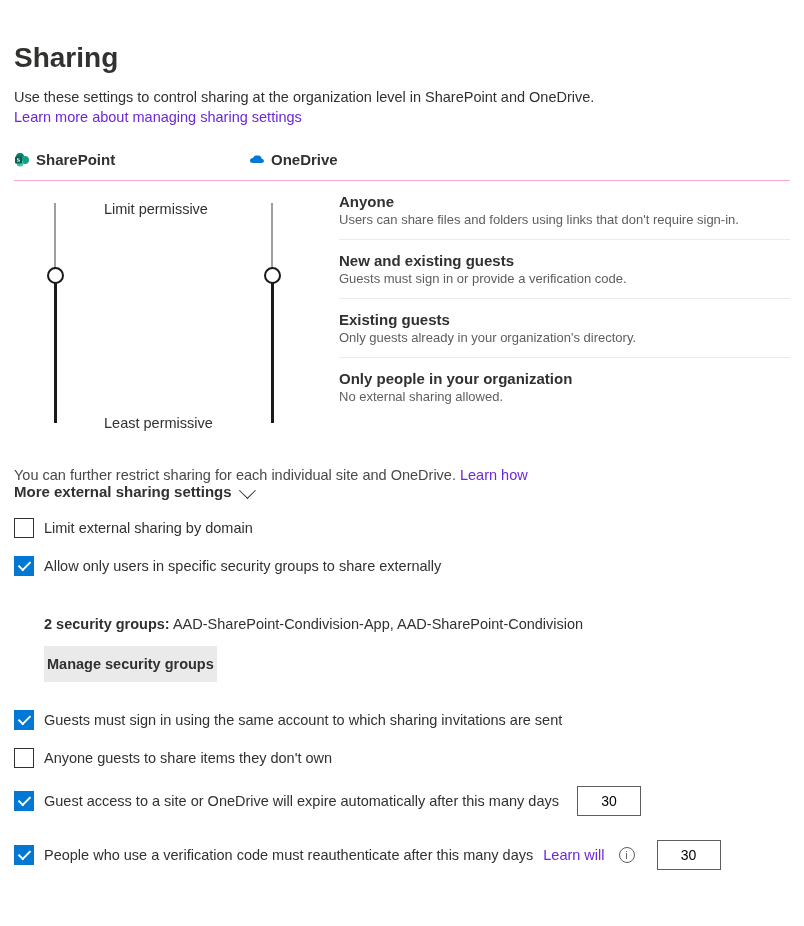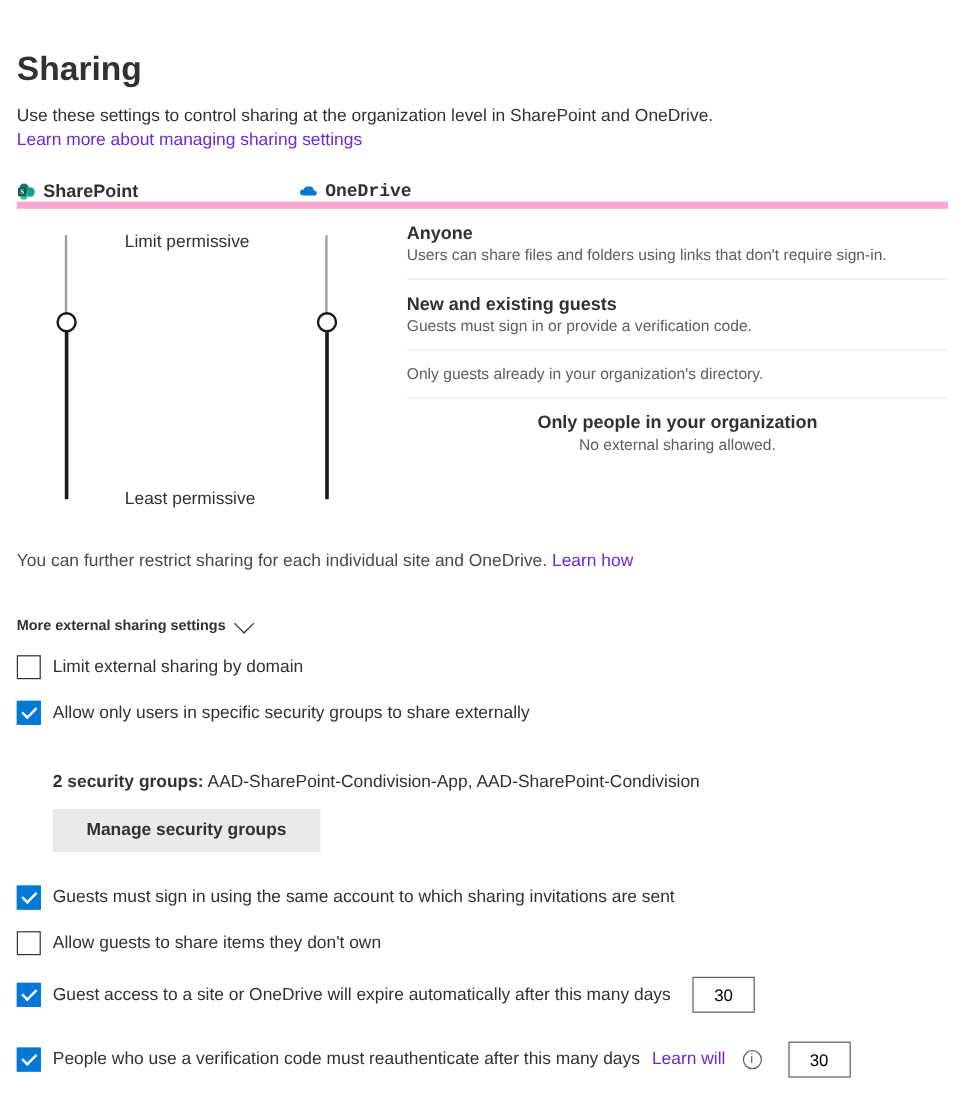--- a/index.html
+++ b/index.html
@@ -15,32 +15,32 @@
       font-size: 28px;
       font-weight: 700;
       margin-bottom: 14px;
       margin-top: 26px;
     }
     .intro { font-size: 14.5px; color: #323130; line-height: 1.35; }
     .link { color: #6d28d9; cursor: pointer; }
     .product-header {
       display: flex;
       margin-top: 24px;
-      border-bottom: 6px solid #f9a8d4;
-      padding-bottom: 0;
+      border-bottom: 1px solid #f9a8d4;
+      padding-bottom: 12px;
     }
     .product-col {
       display: flex;
       align-items: center;
       gap: 6px;
       font-weight: 600;
       font-size: 15px;
     }
     .product-col.sp { width: 235px; }
-    .product-col.od { width: 120px; font-family: Liberation Mono, monospace; }
+    .product-col.od { width: 120px; }
     .sp-icon {
       width: 16px; height: 16px;
       display: inline-flex; align-items: center; justify-content: center;
     }
     .od-icon {
       width: 16px; height: 16px;
       display: inline-flex; align-items: center; justify-content: center;
     }
     .slider-area {
       display: flex;
@@ -90,32 +90,31 @@
       position: absolute;
       top: 234px;
       left: 20px;
       font-size: 14.5px;
     }
     .levels { flex: 1; }
     .level-row {
       border-bottom: 1px solid #edebe9;
       padding: 12px 0 12px 0;
     }
-    .level-row:last-child { border-bottom: none; text-align: center; }
+    .level-row:last-child { border-bottom: none; }
     .level-title { font-weight: 600; font-size: 15px; margin-bottom: 2px; }
     .level-desc { font-size: 13px; color: #605e5c; }
     .restrict-note {
       margin-top: 26px;
       font-size: 14.5px;
       color: #4a4947;
     }
     .section-header {
-      margin-top: 38px;
       font-weight: 600;
-      font-size: 12px;
+      font-size: 15px;
       display: flex;
       align-items: center;
       gap: 8px;
       cursor: pointer;
     }
     .chevron {
       display: inline-block;
       width: 12px; height: 12px;
       border-right: 1.6px solid #323130;
       border-bottom: 1.6px solid #323130;
@@ -151,28 +150,28 @@
       border-bottom: 2.2px solid #fff;
       transform: rotate(45deg) translate(-1px,-1px);
     }
     .indent-block { margin-left: 30px; margin-top: 6px; margin-bottom: 20px; }
     .sec-groups-line { font-size: 14.5px; margin-bottom: 14px; margin-top: 40px; }
     .sec-groups-line .bold { font-weight: 600; }
     .btn-grey {
       display: inline-block;
       background: #eaeaea;
       border: none;
-      padding: 10px 28px;
+      padding: 10px 3px;
       font-size: 14.5px;
       font-weight: 600;
       cursor: pointer;
       color: #323130;
     }
     .num-input {
-      width: 52px;
+      width: 64px;
       height: 30px;
       border: 1px solid #605e5c;
       text-align: center;
       font-size: 14px;
       margin-left: 8px;
     }
     .info-icon {
       display: inline-flex;
       width: 16px; height: 16px;
       border: 1px solid #605e5c;
@@ -234,20 +233,21 @@
   <div class="levels">
     <div class="level-row">
       <div class="level-title">Anyone</div>
       <div class="level-desc">Users can share files and folders using links that don't require sign-in.</div>
     </div>
     <div class="level-row">
       <div class="level-title">New and existing guests</div>
       <div class="level-desc">Guests must sign in or provide a verification code.</div>
     </div>
     <div class="level-row">
+      <div class="level-title">Existing guests</div>
       <div class="level-desc">Only guests already in your organization's directory.</div>
     </div>
     <div class="level-row">
       <div class="level-title">Only people in your organization</div>
       <div class="level-desc">No external sharing allowed.</div>
     </div>
   </div>
 </div>
 
 <div class="restrict-note">
@@ -279,21 +279,21 @@
     <button class="btn-grey">Manage security groups</button>
   </div>
 
   <div class="cb-row gap-top">
     <span class="cb checked"></span>
     <span>Guests must sign in using the same account to which sharing invitations are sent</span>
   </div>
 
   <div class="cb-row">
     <span class="cb"></span>
-    <span>Allow guests to share items they don't own</span>
+    <span>Anyone guests to share items they don't own</span>
   </div>
 
   <div class="cb-row">
     <span class="cb checked"></span>
     <span>Guest access to a site or OneDrive will expire automatically after this many days</span>
     <input class="num-input" value="30" style="">
   </div>
 
   <div class="cb-row" style="margin-top:24px;">
     <span class="cb checked"></span>

